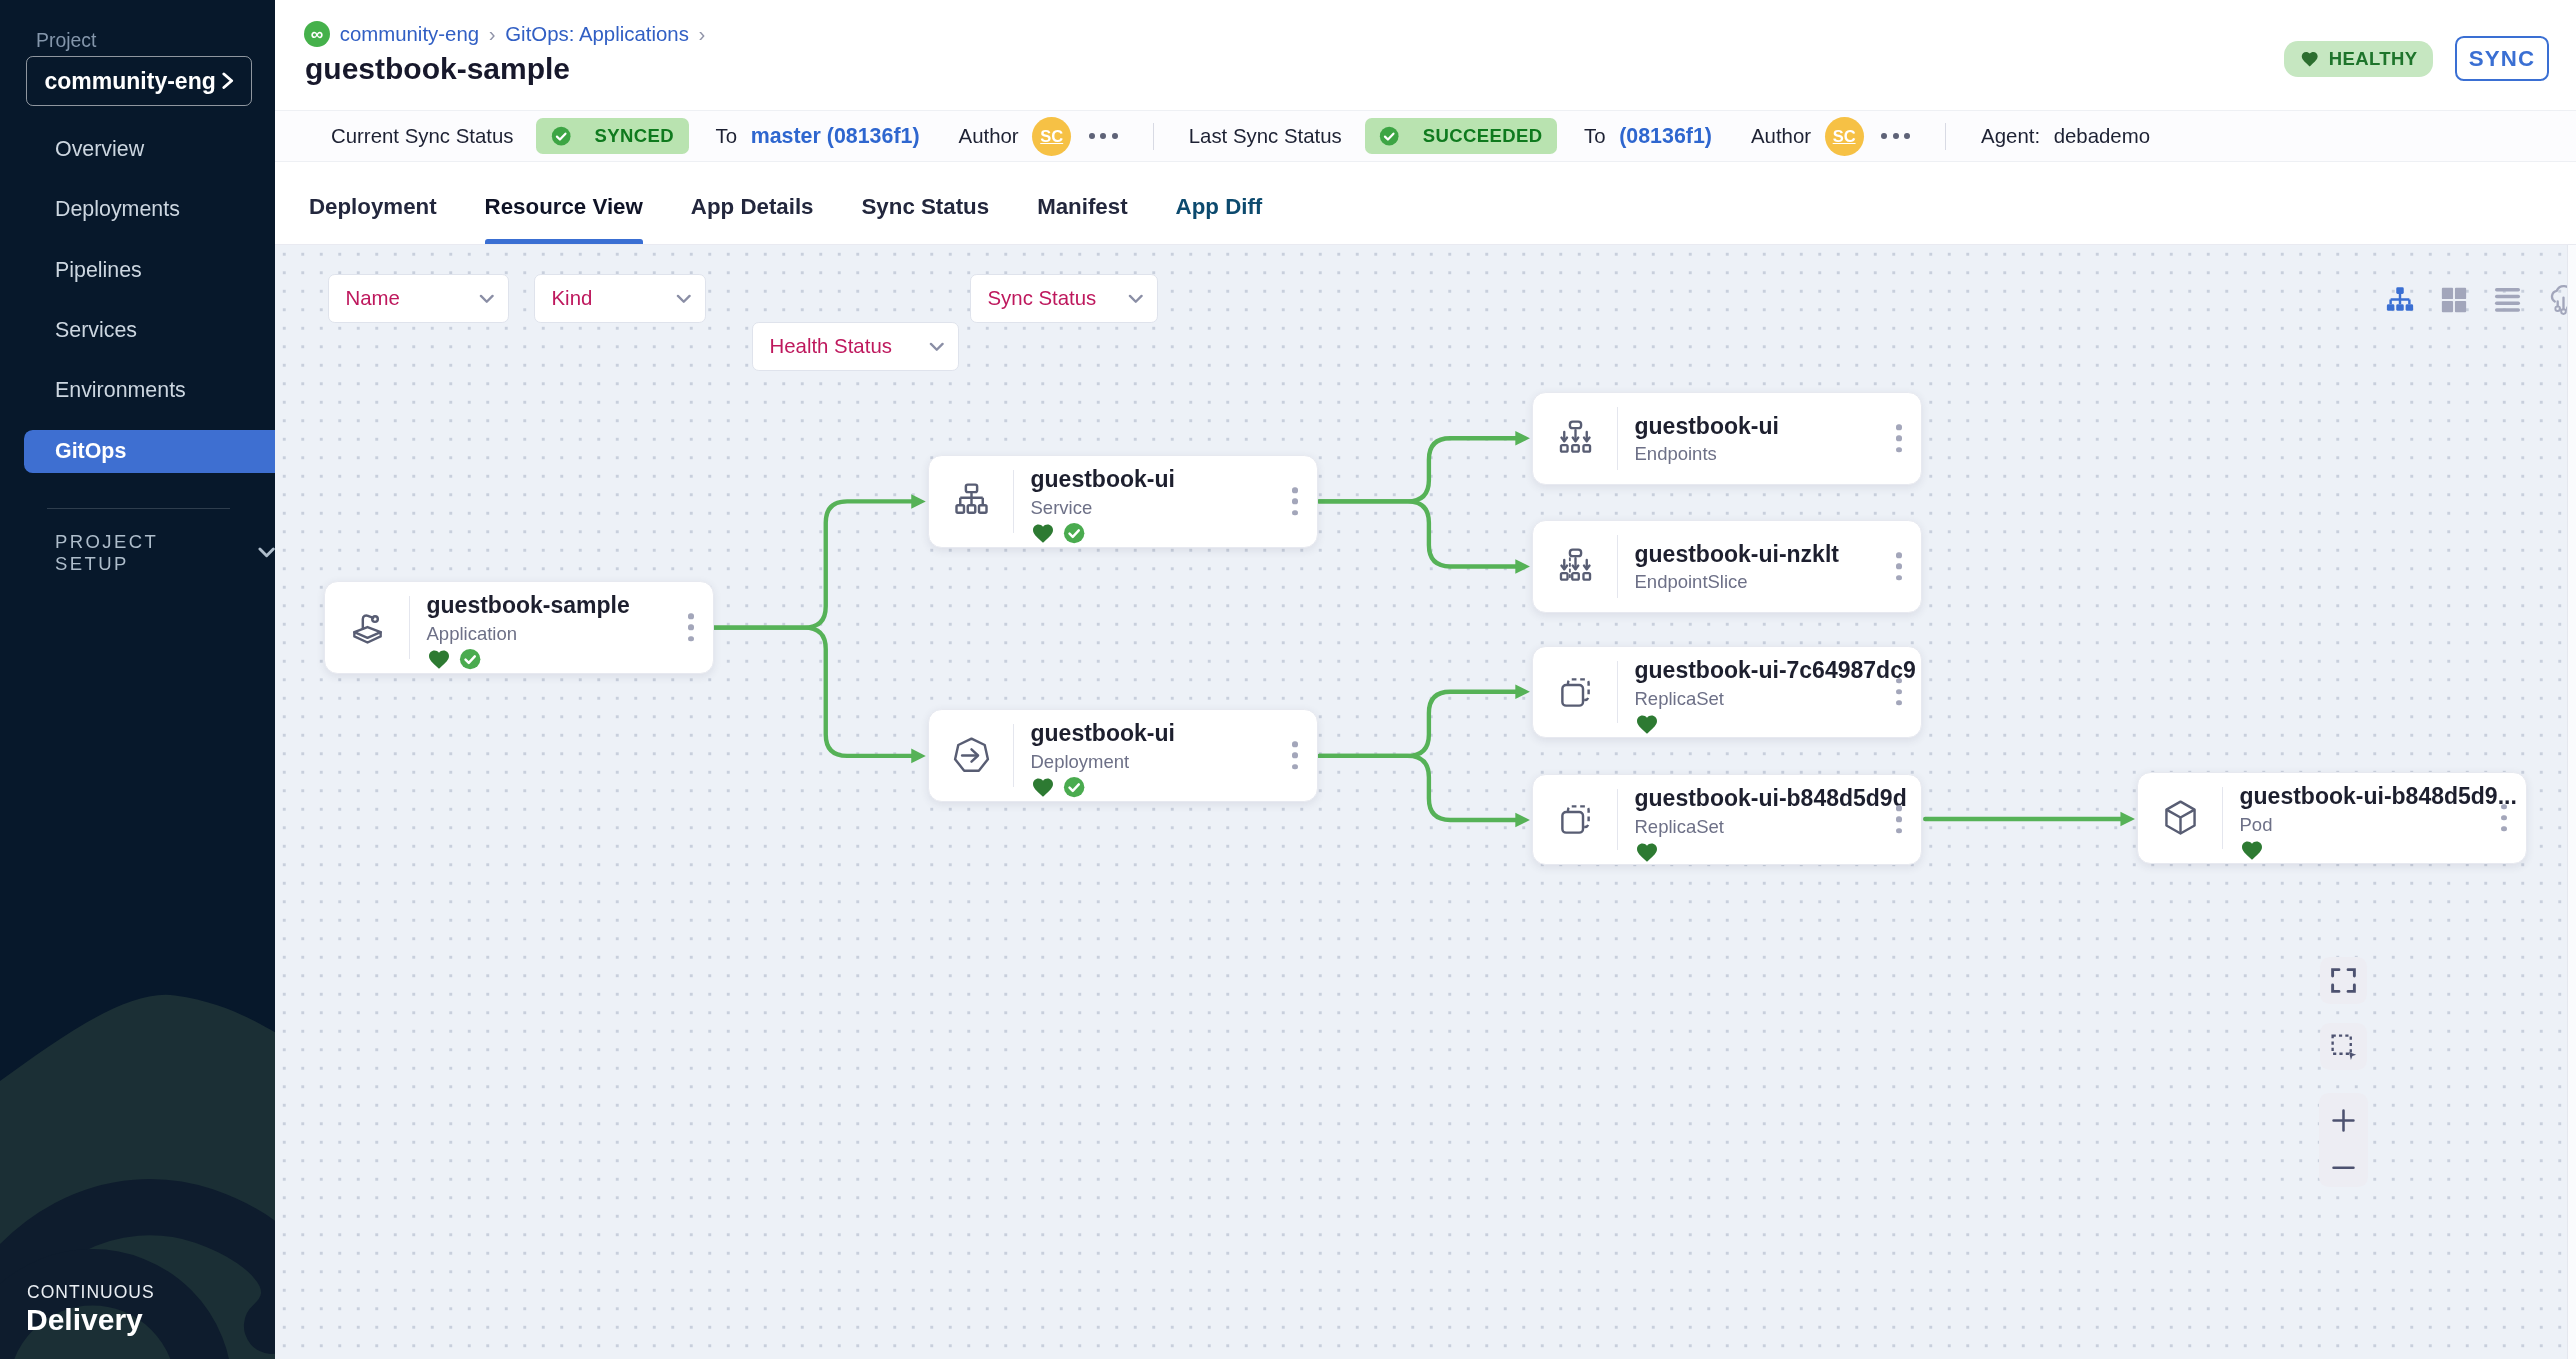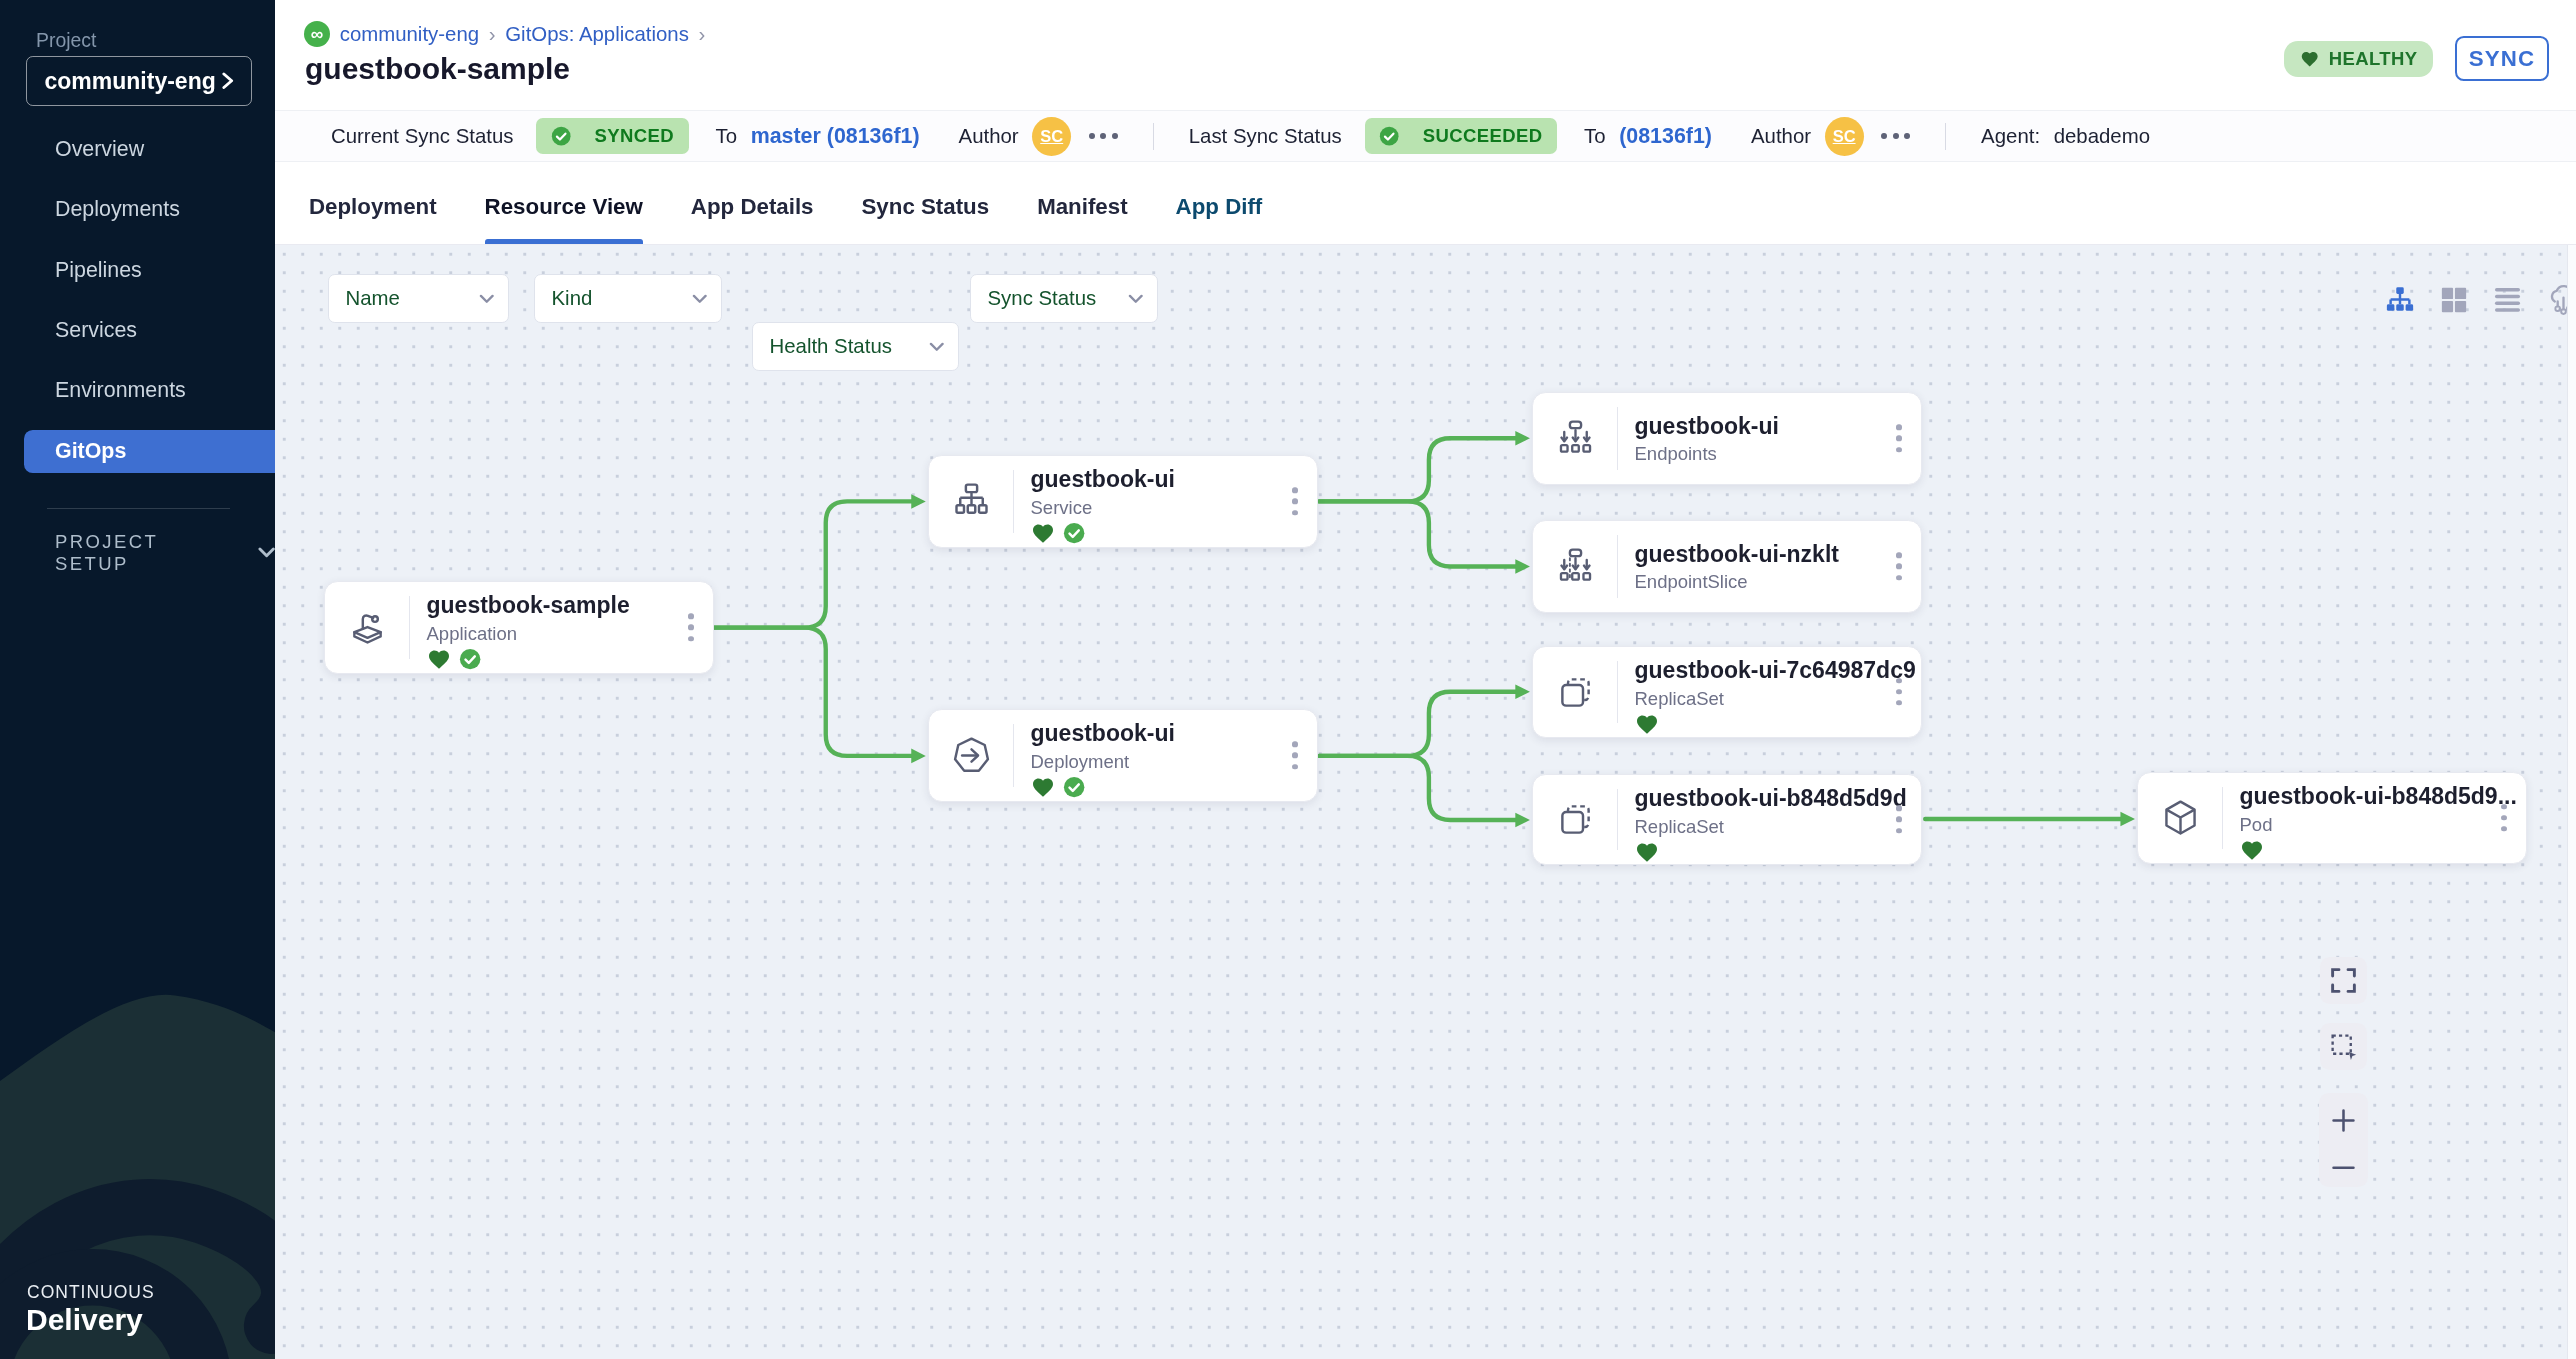--- a/index.html
+++ b/index.html
@@ -45,23 +45,23 @@
   .row3 { height:83px; background:#fff; border-bottom:1px solid #e9eaf1; display:flex; align-items:flex-end; padding-left:34px; gap:48px; }
   .tab { position:relative; font-size:22.3px; font-weight:600; color:#23273d; padding-bottom:24px; cursor:pointer; }
   .tab.active { font-weight:800; color:#0f1326; }
   .tab.disabled { color:#0c4a6e; cursor:default; }
   .tab-underline { position:absolute; left:0; right:0; bottom:0; height:4.9px; background:#3a6fd3; border-radius:2.9px 2.9px 0 0; }
 
   
   .canvas { position:relative; flex:1; background-color:#edf1f7; background-image:radial-gradient(circle,#c8cfdc 1.7px,transparent 1.7px); background-size:18.5px 18.5px; overflow:hidden; }
   .scroll-strip { position:absolute; right:0; top:0; bottom:0; width:8.7px; background:#fafbfd; border-left:1px solid #e4e7ee; }
 
-  .filter { position:absolute; top:29px; height:49px; background:#fff; border:1.5px solid #dfe3ec; border-radius:6.8px; display:flex; align-items:center; justify-content:space-between; padding:0 13.6px 0 16.5px; font-size:20.4px; color:#14532d; cursor:pointer; }
+  .filter { position:absolute; top:29px; height:49px; background:#fff; border:1.5px solid #dfe3ec; border-radius:6.8px; display:flex; align-items:center; justify-content:space-between; padding:0 13.6px 0 16.5px; font-size:20.4px; color:#be185d; cursor:pointer; }
   .f0 { left:53px;  width:181px; }
-  .f1 { left:259px; width:188px; }
+  .f1 { left:259px; width:172px; }
   .f2 { left:477px; width:207px;margin-top:48px; }
   .f3 { left:695px; width:188px; }
 
   .view-icons { position:absolute; top:39px; left:2110px; display:flex; align-items:center; gap:25px; }
   .view-btn { cursor:pointer; display:flex; }
 
   .edges { position:absolute; left:0; top:0; pointer-events:none; }
 
   .node { position:absolute; width:390px; height:93px; background:#fff; border:1px solid #e7e9f0; border-radius:13.6px; box-shadow:0 2.9px 8.7px rgba(40,45,80,.09); display:flex; cursor:pointer; }
   .node-icon { width:84px; flex:none; display:flex; align-items:center; justify-content:center; }

